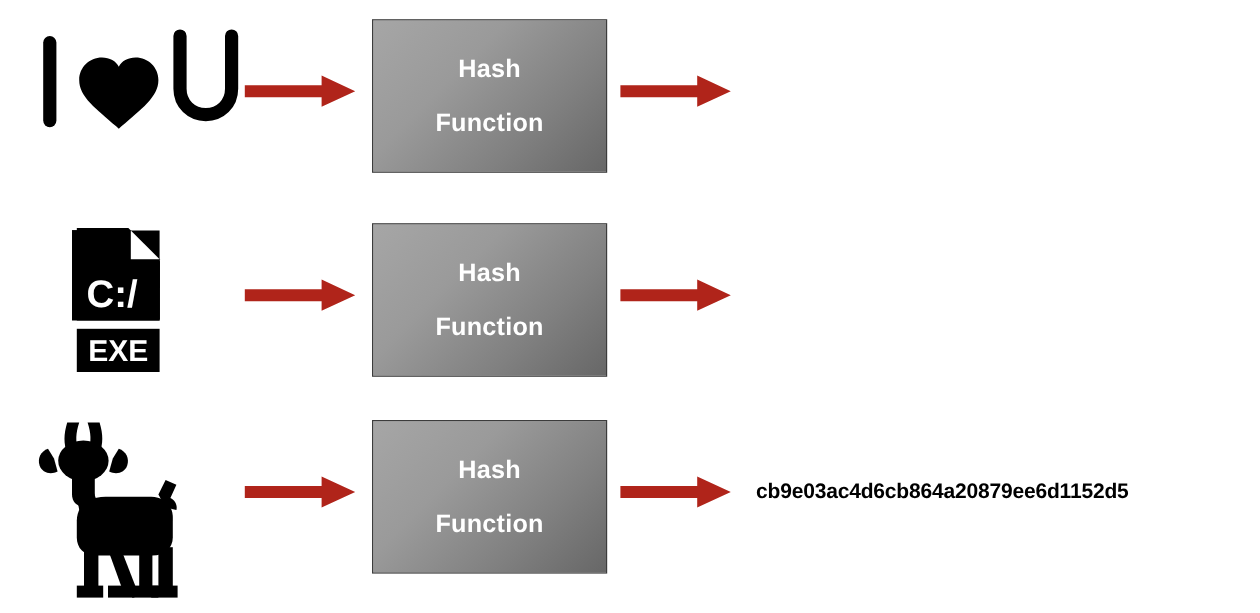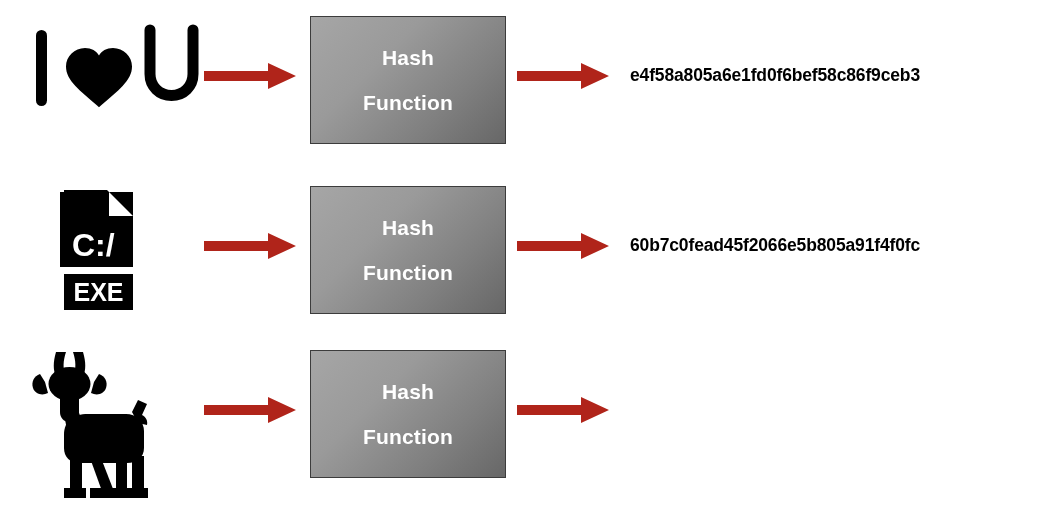--- a/index.html
+++ b/index.html
@@ -119,21 +119,20 @@
     <span>Hash</span>
     <span class="line2">Function</span>
   </div>
 
   <div class="arrow arrow-out vcenter-40">
     <svg viewBox="0 0 96 40" aria-hidden="true">
       <path d="M2 15h64V7l28 13-28 13v-8H2z" fill="#b0241a"></path>
     </svg>
   </div>
 
-  <div class="hash-text vcenter-text">e4f58a805a6e1fd0f6bef58c86f9ceb3</div>
 </div>
 
 <div class="row" id="row-1">
 
   <div class="input-cell">
     <div class="icon-wrap">
       <svg viewBox="0 0 180 160" width="180" height="160" aria-hidden="true">
 
         <path d="M40 16h47l26 26v48H40z" fill="#000000"></path>
         <path d="M40 16h47l26 26v48H40z" fill="#000000"></path>
@@ -162,21 +161,20 @@
     <span>Hash</span>
     <span class="line2">Function</span>
   </div>
 
   <div class="arrow arrow-out vcenter-40">
     <svg viewBox="0 0 96 40" aria-hidden="true">
       <path d="M2 15h64V7l28 13-28 13v-8H2z" fill="#b0241a"></path>
     </svg>
   </div>
 
-  <div class="hash-text vcenter-text">60b7c0fead45f2066e5b805a91f4f0fc</div>
 </div>
 
 <div class="row" id="row-2">
 
   <div class="input-cell">
     <div class="icon-wrap">
       <svg viewBox="0 0 180 160" width="180" height="160" aria-hidden="true">
         <g fill="#000000">
 
           <path d="M36 12c-3 10-3 18 0 25l9-3c-2-6-2-13 1-22z"></path>
@@ -219,13 +217,14 @@
     <span>Hash</span>
     <span class="line2">Function</span>
   </div>
 
   <div class="arrow arrow-out vcenter-40">
     <svg viewBox="0 0 96 40" aria-hidden="true">
       <path d="M2 15h64V7l28 13-28 13v-8H2z" fill="#b0241a"></path>
     </svg>
   </div>
 
+  <div class="hash-text vcenter-text">cb9e03ac4d6cb864a20879ee6d1152d5</div>
 </div>
 
 </body></html>

